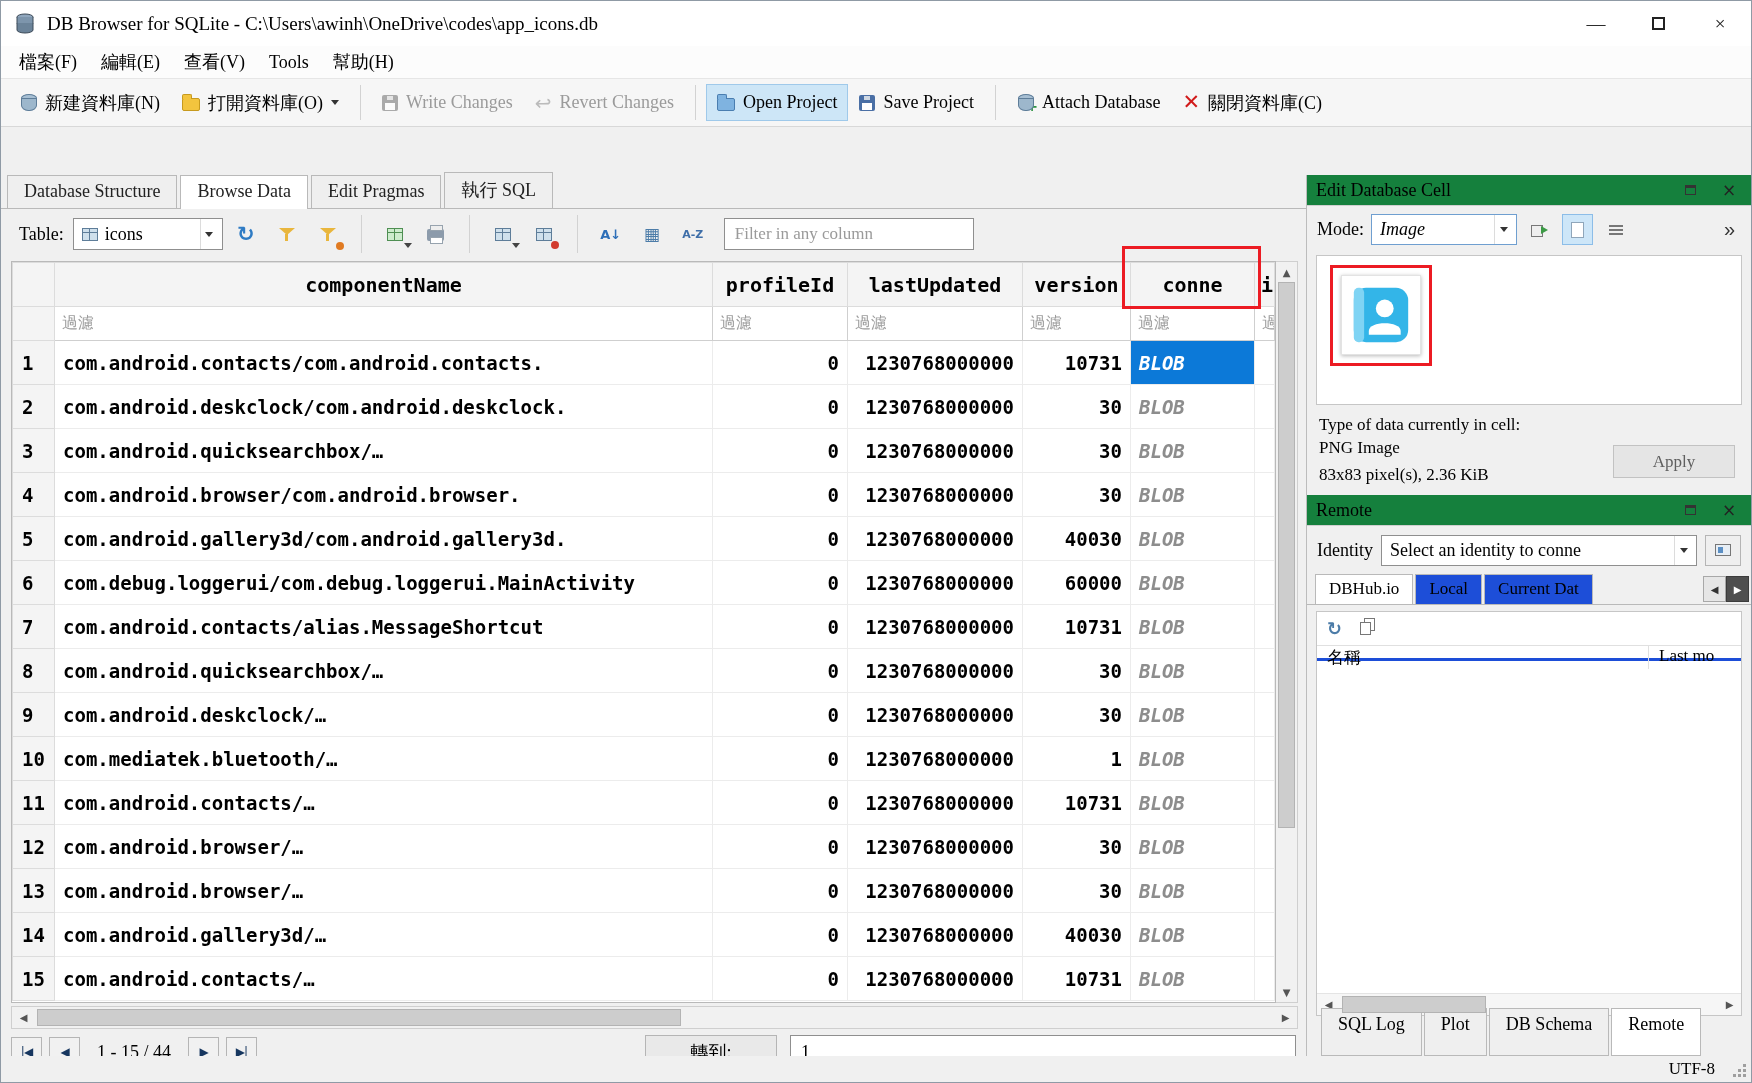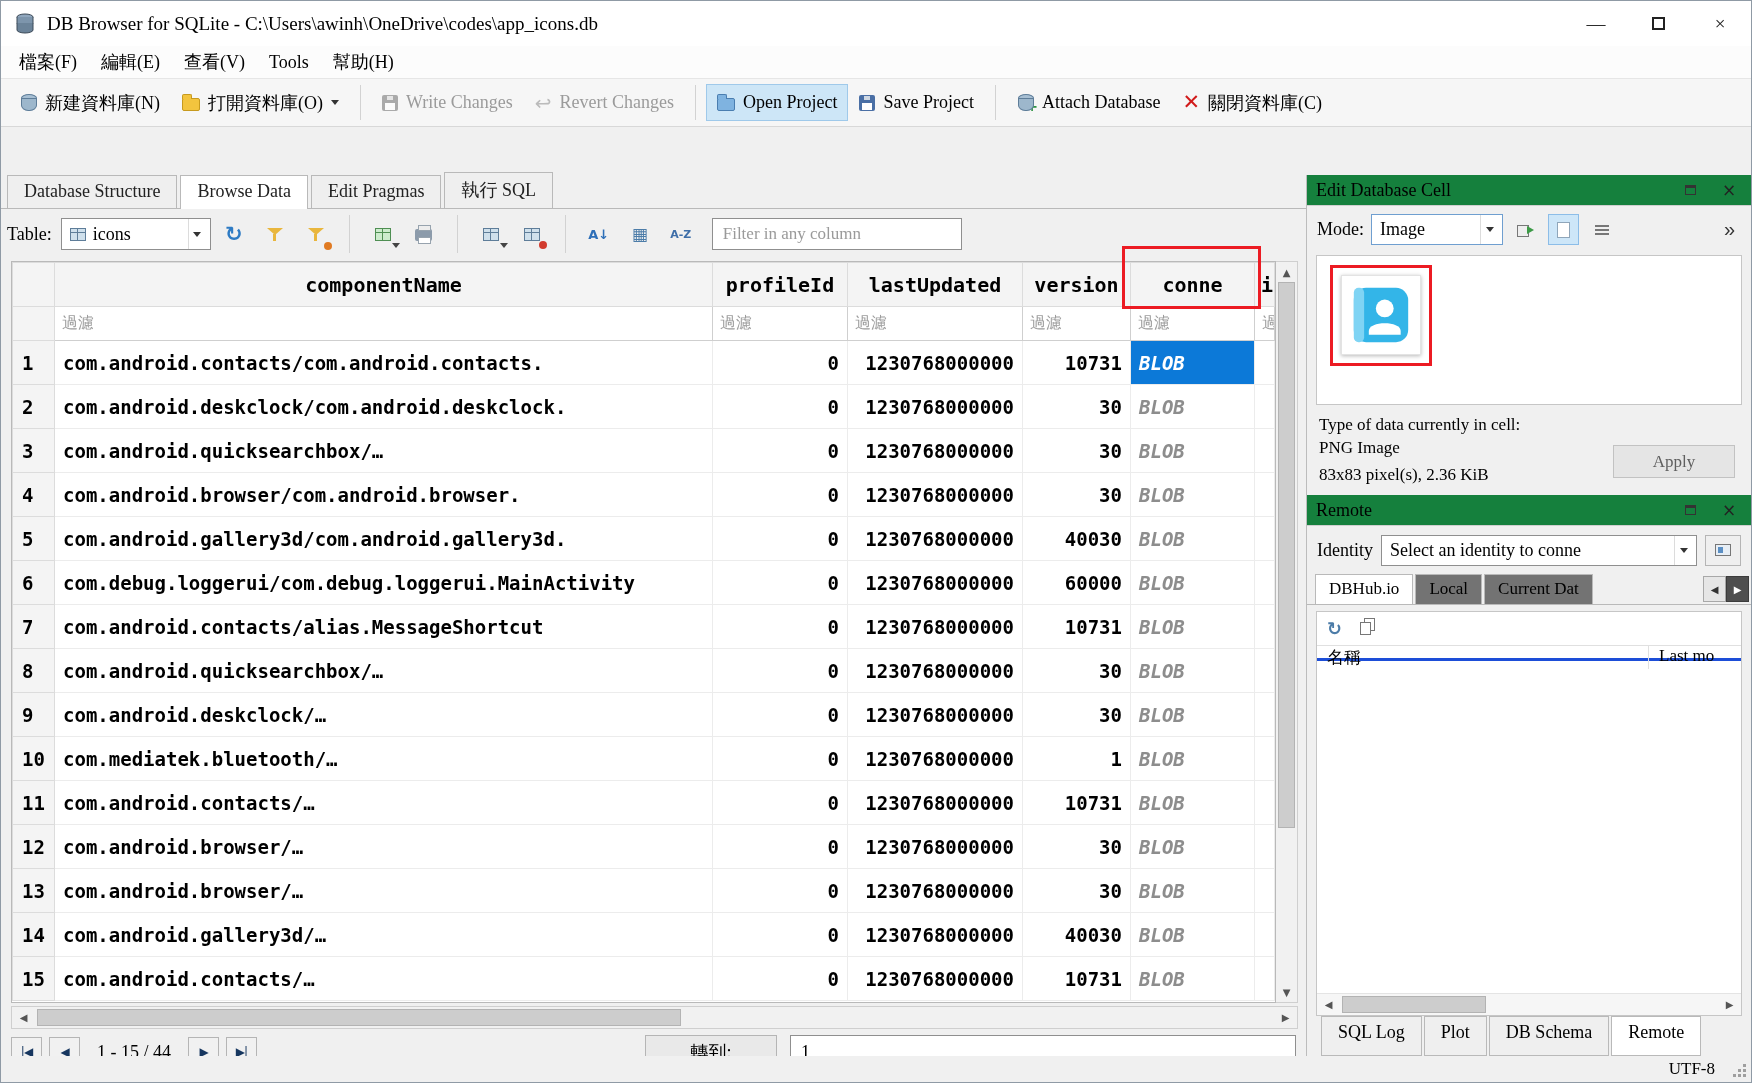--- a/index.html
+++ b/index.html
@@ -46,21 +46,21 @@
 .main{flex:1;display:flex;min-height:0;margin-top:48px;}
 .left-pane{width:1305px;flex:none;display:flex;flex-direction:column;background:#f0f0f0;min-height:0;}
 .right-pane{flex:1;border-left:1px solid #bcbcbc;display:flex;flex-direction:column;background:#f0f0f0;min-width:0;min-height:0;}
 
 
 .tab-bar{flex:none;height:34px;display:flex;align-items:flex-end;padding-left:6px;border-bottom:1px solid #b9b9b9;}
 .tab{flex:none;padding:5px 16px 6px;font-size:18px;background:#efefef;border:1px solid #b9b9b9;border-bottom:none;margin-right:3px;color:#222;white-space:nowrap;}
 .tab.active{background:#fff;margin-bottom:-1px;padding-bottom:7px;}
 
 
-.browse-toolbar{flex:none;height:50px;display:flex;align-items:center;padding:0 6px;gap:5px;}
+.browse-toolbar{flex:none;height:50px;display:flex;align-items:center;padding:0 18px;gap:5px;}
 .bt-label{font-size:18px;margin-right:4px;}
 .combo{display:flex;align-items:center;background:#fff;border:1px solid #8f8f8f;height:32px;padding:0 4px 0 8px;gap:7px;}
 .table-combo{width:150px;flex:none;}
 .combo-val{font-size:18px;flex:1;white-space:nowrap;overflow:hidden;}
 .combo-dd{width:18px;display:flex;align-items:center;justify-content:center;align-self:stretch;border-left:1px solid #dcdcdc;flex:none;}
 .ib{width:36px;height:36px;border:none;background:transparent;display:flex;align-items:center;justify-content:center;flex:none;position:relative;padding:0;}
 .g-refresh{color:#2e7bc4;font-size:21px;font-weight:bold;font-family:"DejaVu Sans",sans-serif;}
 .g-sort{color:#2e6fb8;font-size:13px;font-weight:bold;font-family:"DejaVu Sans",sans-serif;}
 .g-columns{color:#4c7ca8;font-size:17px;font-family:"DejaVu Sans",sans-serif;}
 .g-az{color:#3e6ea8;font-size:11px;font-weight:bold;font-family:"DejaVu Sans",sans-serif;}
@@ -117,21 +117,21 @@
 .goto-input{width:506px;height:34px;border:1px solid #8f8f8f;background:#fff;font-size:18px;padding:0 10px;font-family:"Liberation Serif",serif;margin-left:6px;}
 .left-bottom-spacer{flex:1;}
 
 
 .panel-header{flex:none;height:31px;background:#15803d;border-bottom:1px solid #cfcfcf;display:flex;align-items:center;padding:0 9px;font-size:18px;gap:13px;}
 .ph-title{flex:1;white-space:nowrap;overflow:hidden;}
 .ph-btn{width:26px;height:24px;display:flex;align-items:center;justify-content:center;flex:none;color:#222;font-size:17px;font-family:"DejaVu Sans",sans-serif;}
 .ph-float{width:11px;height:10px;border:1px solid #333;border-top-width:3px;}
 .edit-panel{flex:none;display:flex;flex-direction:column;}
 .mode-row{flex:none;height:47px;display:flex;align-items:center;gap:7px;padding:0 10px;}
-.mode-combo{width:132px;height:31px;border:1px solid #6f9fd0;flex:none;}
+.mode-combo{width:146px;height:31px;border:1px solid #6f9fd0;flex:none;font-style:italic;}
 .sm-btn{width:31px;height:31px;border:1px solid transparent;display:flex;align-items:center;justify-content:center;flex:none;position:relative;background:transparent;padding:0;}
 .sm-btn.active{background:#cde6f8;border-color:#8cbde8;}
 .page-glyph{width:13px;height:16px;background:#fff;border:1px solid #8fa6ba;}
 .ic-exp{position:relative;width:17px;height:14px;}
 .ic-exp::before{content:"";position:absolute;left:0;top:2px;width:10px;height:10px;border:1px solid #777;background:#eee;}
 .ic-exp::after{content:"";position:absolute;right:0;top:3px;border-top:4px solid transparent;border-bottom:4px solid transparent;border-left:7px solid #3c9a46;}
 .ic-lines{width:14px;height:2px;background:#777;box-shadow:0 4px 0 #777,0 8px 0 #777;margin-bottom:8px;}
 .overflow-btn{margin-left:auto;font-size:20px;color:#333;background:transparent;border:none;}
 .preview{flex:none;height:150px;margin:2px 9px 6px 9px;background:#fff;border:1px solid #c6c6c6;position:relative;}
 .img-card{position:absolute;left:24px;top:19px;width:80px;height:80px;background:#fff;border:1px solid #e3e3e3;box-shadow:0 1px 4px rgba(0,0,0,0.28);display:flex;align-items:center;justify-content:center;}
@@ -146,40 +146,40 @@
 
 
 .remote-panel{flex:1;display:flex;flex-direction:column;min-height:0;}
 .identity-row{flex:none;height:48px;display:flex;align-items:center;padding:0 10px;gap:8px;}
 .identity-label{font-size:18px;flex:none;}
 .identity-combo{flex:1;height:31px;border:1px solid #8f8f8f;min-width:0;}
 .id-btn{width:36px;height:31px;flex:none;border:1px solid #b5b5b5;background:#efefef;display:flex;align-items:center;justify-content:center;padding:0;}
 .ic-card{width:16px;height:12px;border:1px solid #777;background:#e7eef5;position:relative;}
 .ic-card::before{content:"";position:absolute;left:2px;top:2px;width:5px;height:6px;background:#5b8fc4;}
 .remote-tabs{flex:none;height:31px;display:flex;align-items:flex-end;padding-left:8px;border-bottom:1px solid #b9b9b9;position:relative;overflow:hidden;}
-.rtab{flex:none;padding:4px 13px 5px;font-size:17px;background:#737373;border:1px solid #b9b9b9;border-bottom:none;margin-right:2px;white-space:nowrap;}
+.rtab{flex:none;padding:4px 13px 5px;font-size:17px;background:#1d4ed8;border:1px solid #b9b9b9;border-bottom:none;margin-right:2px;white-space:nowrap;}
 .rtab.active{background:#fff;margin-bottom:-1px;padding-bottom:6px;}
 .rtab-scroll{position:absolute;right:2px;bottom:2px;display:flex;}
 .rts-btn{width:23px;height:26px;border:1px solid #a8a8a8;background:#e6e6e6;display:flex;align-items:center;justify-content:center;font-size:10px;color:#333;font-family:"DejaVu Sans",sans-serif;padding:0;}
 .rts-btn.dark{background:#4f4f4f;color:#fff;border-color:#3c3c3c;}
 .remote-content{flex:1;margin:6px 9px;background:#fff;border:1px solid #c6c6c6;display:flex;flex-direction:column;min-height:0;}
 .rc-icons{flex:none;height:33px;display:flex;align-items:center;gap:18px;padding:0 10px;}
 .rc-refresh{color:#4c7ca8;font-size:18px;font-weight:bold;font-family:"DejaVu Sans",sans-serif;}
 .ic-copy{width:11px;height:13px;border:1px solid #777;background:#fff;box-shadow:4px -4px 0 -1px #fff,4px -4px 0 #777;}
 .rc-table-header{flex:none;height:16px;display:flex;border-top:1px solid #e0e0e0;border-bottom:3px solid #1d4ed8;align-items:flex-start;}
 .rth{font-size:17px;padding:0 10px;white-space:nowrap;overflow:hidden;display:flex;align-items:center;}
 .rth.first{width:332px;flex:none;border-right:1px solid #e0e0e0;}
 .rth.rest{flex:1;min-width:0;}
 .rc-empty{flex:1;}
 .rc-hscroll{flex:none;height:22px;border-top:1px solid #e4e4e4;display:flex;background:#f6f6f6;}
 .rc-hscroll .hs-thumb{width:38%;}
 
 
 .dock-tabs{flex:none;height:34px;display:flex;align-items:flex-end;padding-left:14px;}
-.dtab{flex:none;padding:5px 16px 12px;font-size:18px;background:#efefef;border:1px solid #b9b9b9;margin-right:2px;white-space:nowrap;}
+.dtab{flex:none;padding:5px 16px 20px;font-size:18px;background:#efefef;border:1px solid #b9b9b9;margin-right:2px;white-space:nowrap;}
 .dtab.active{background:#fff;}
 .statusbar{flex:none;height:26px;display:flex;align-items:center;justify-content:flex-end;padding-right:36px;font-size:17px;position:relative;background:#f0f0f0;}
 .grip{position:absolute;right:4px;bottom:4px;width:14px;height:14px;}
 .grip i{position:absolute;left:10px;top:10px;width:3px;height:3px;background:#9f9f9f;box-shadow:-5px 0 0 #9f9f9f,0 -5px 0 #9f9f9f,-10px 0 0 #9f9f9f,-5px -5px 0 #9f9f9f,0 -10px 0 #9f9f9f;}
 </style>
 </head>
 <body>
 
 <div class="app">
 

